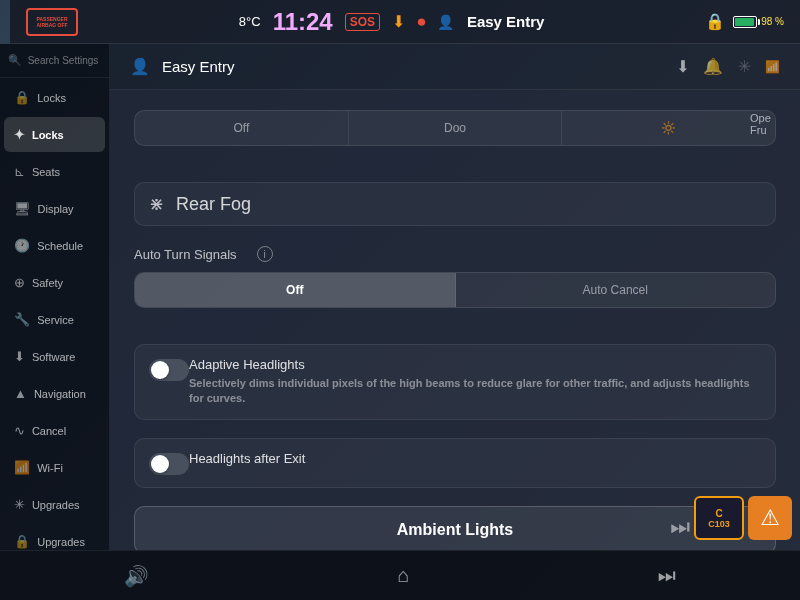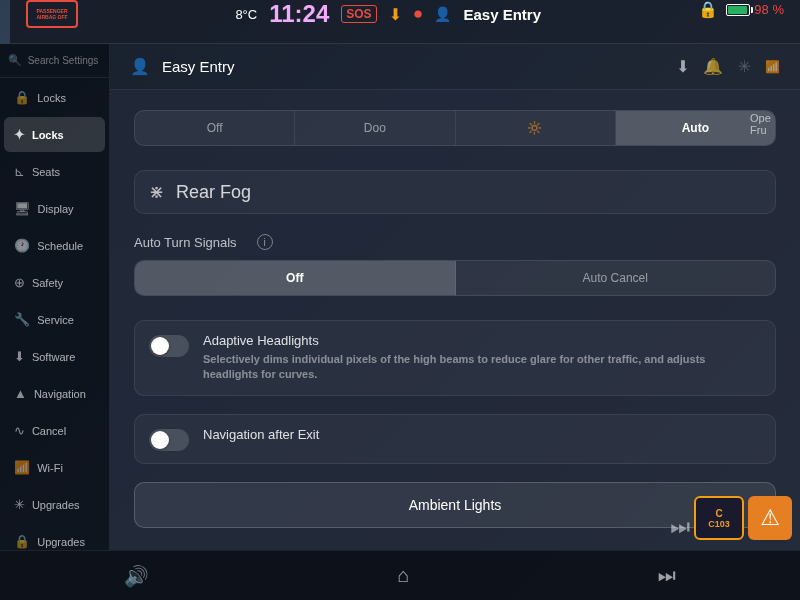--- a/index.html
+++ b/index.html
@@ -20,21 +20,21 @@
       z-index: 0;
     }
 
     
     .status-bar {
       position: absolute;
       top: 0; left: 0; right: 0;
       height: 44px;
       background: rgba(20, 25, 35, 0.85);
       display: flex;
-      align-items: flex-start;
+      align-items: center;
       justify-content: space-between;
       padding: 0 16px;
       z-index: 10;
       border-bottom: 1px solid rgba(255,255,255,0.1);
       margin-left: 10px;
     }
     .status-left {
       display: flex;
       align-items: center;
       gap: 10px;
@@ -82,22 +82,22 @@
     }
     .easy-entry-text {
       font-size: 15px;
       font-weight: 600;
       color: #fff;
     }
     .battery-display {
       display: flex;
       align-items: center;
       gap: 4px;
-      font-size: 13px;
-      color: #ef4444;
+      font-size: 10px;
+      color: #fde047;
     }
     .battery-icon {
       width: 24px;
       height: 12px;
       border: 1.5px solid #fff;
       border-radius: 2px;
       position: relative;
       display: flex;
       align-items: center;
       padding: 1px;
@@ -218,21 +218,21 @@
       font-size: 15px;
       color: rgba(255,255,255,0.75);
       font-weight: 500;
       margin-bottom: 14px;
     }
     .button-group {
       display: flex;
       background: rgba(255,255,255,0.06);
       border-radius: 10px;
       overflow: hidden;
-      margin-bottom: 24px;
+      margin-bottom: 36px;
       border: 1px solid rgba(255,255,255,0.1);
     }
     .btn-option {
       flex: 1;
       padding: 10px 8px;
       text-align: center;
       color: rgba(255,255,255,0.5);
       font-size: 12px;
       cursor: pointer;
       border-right: 1px solid rgba(255,255,255,0.08);
@@ -282,21 +282,20 @@
       justify-content: center;
       font-size: 10px;
       color: rgba(255,255,255,0.5);
       cursor: pointer;
     }
 
     
     .toggle-row {
       display: flex;
       align-items: flex-start;
-      gap: 14px;
       margin-bottom: 18px;
       padding: 12px 14px;
       background: rgba(255,255,255,0.04);
       border-radius: 10px;
       border: 1px solid rgba(255,255,255,0.08);
     }
     .toggle-switch {
       position: relative;
       width: 40px;
       height: 22px;
@@ -337,22 +336,22 @@
     }
 
     
     .ambient-btn {
       width: 100%;
       padding: 14px;
       background: rgba(255,255,255,0.08);
       border: 1px solid rgba(255,255,255,0.18);
       border-radius: 10px;
       color: #fff;
-      font-size: 14px;
-      font-weight: 400;
+      font-size: 16px;
+      font-weight: 700;
       cursor: pointer;
       margin-bottom: 20px;
     }
 
     
     .bottom-bar {
       position: absolute;
       bottom: 0;
       left: 0;
       right: 0;
@@ -543,23 +542,20 @@
     <div class="button-group">
       <div class="btn-option">
         <span>Off</span>
       </div>
       <div class="btn-option">
         <span>Doo</span>
       </div>
       <div class="btn-option">
         <span>🔆</span>
       </div>
-      <div class="btn-option active">
-        <span>Auto</span>
-      </div>
     </div>
   </div>
 
   
   <div class="rear-fog-row">
     <span class="fog-icon">⋇</span>
     <span class="rear-fog-label">Rear Fog</span>
   </div>
 
   
@@ -592,21 +588,21 @@
   </div>
 
   
   <div class="toggle-row">
     <div class="toggle-switch">
       <div class="toggle-track">
         <div class="toggle-thumb"></div>
       </div>
     </div>
     <div class="toggle-info">
-      <div class="toggle-label">Navigation after Exit</div>
+      <div class="toggle-label">Headlights after Exit</div>
     </div>
   </div>
 
   
   <button class="ambient-btn">
     <span>Ambient Lights</span>
   </button>
 
   
   

